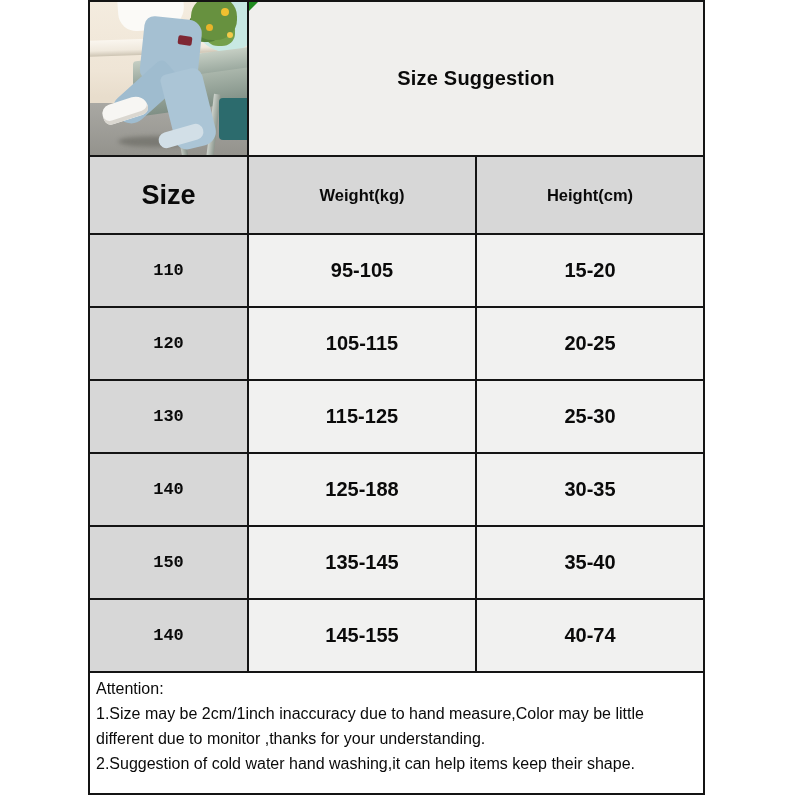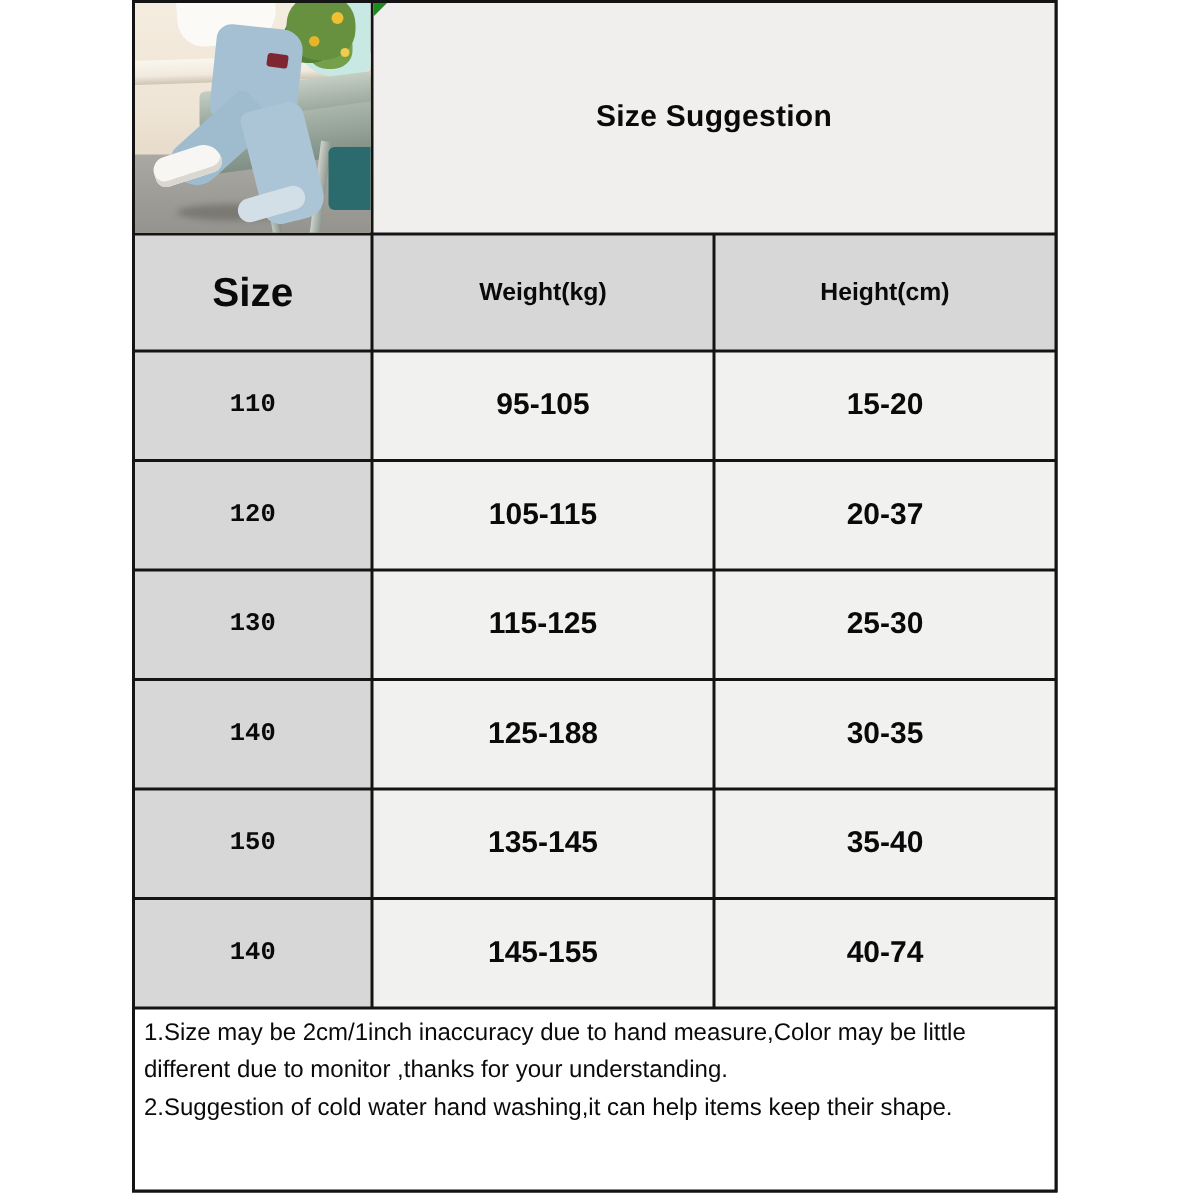--- a/index.html
+++ b/index.html
@@ -119,36 +119,37 @@
   <div class="cell gray size-head">Size</div>
   <div class="cell gray col-head">Weight(kg)</div>
   <div class="cell gray col-head">Height(cm)</div>
 
   <div class="cell gray size-val">110</div>
   <div class="cell lite data-val">95-105</div>
   <div class="cell lite data-val">15-20</div>
 
   <div class="cell gray size-val">120</div>
   <div class="cell lite data-val">105-115</div>
-  <div class="cell lite data-val">20-37</div>
+  <div class="cell lite data-val">20-25</div>
 
   <div class="cell gray size-val">130</div>
   <div class="cell lite data-val">115-125</div>
   <div class="cell lite data-val">25-30</div>
 
   <div class="cell gray size-val">140</div>
   <div class="cell lite data-val">125-188</div>
   <div class="cell lite data-val">30-35</div>
 
   <div class="cell gray size-val">150</div>
   <div class="cell lite data-val">135-145</div>
   <div class="cell lite data-val">35-40</div>
 
   <div class="cell gray size-val">140</div>
   <div class="cell lite data-val">145-155</div>
   <div class="cell lite data-val">40-74</div>
 
   <div class="attention-cell">
+    <div>Attention:</div>
     <div>1.Size may be 2cm/1inch inaccuracy due to hand measure,Color may be little different due to monitor ,thanks for your understanding.</div>
     <div>2.Suggestion of cold water hand washing,it can help items keep their shape.</div>
   </div>
 
 </div>
 
 </body></html>

